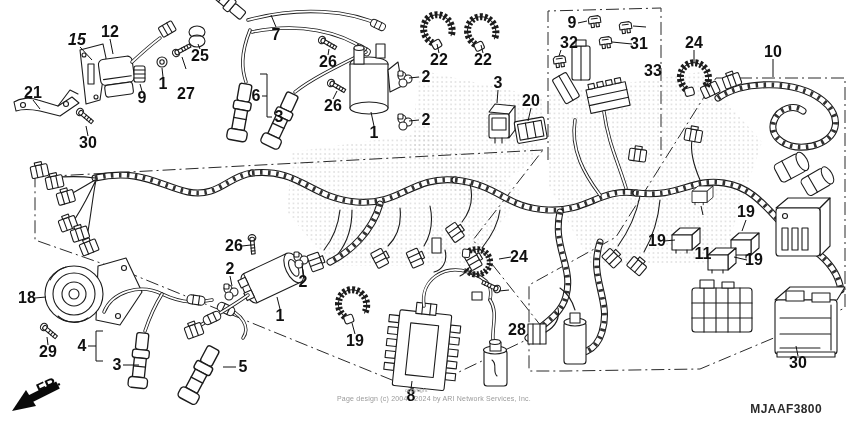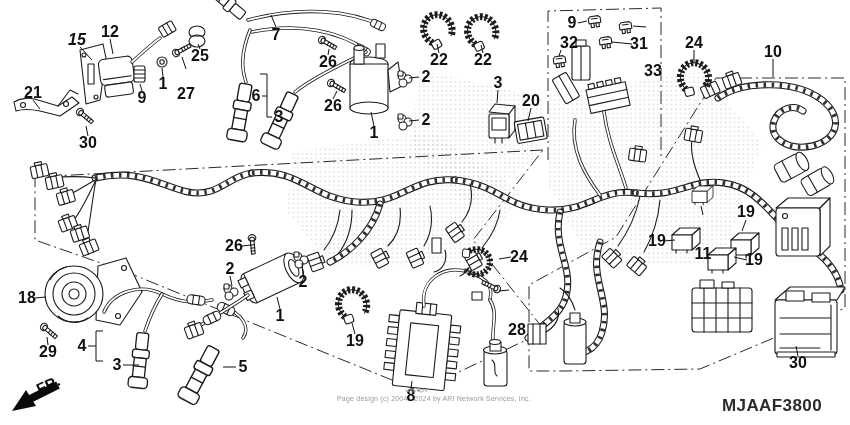--- a/index.html
+++ b/index.html
@@ -1,21 +1,21 @@
 <!DOCTYPE html>
 <html><head>
 <meta charset="utf-8">
 <style>
   html,body{margin:0;padding:0;background:#fff;}
   .canvas{position:relative;width:850px;height:425px;background:#ffffff;overflow:hidden;
           font-family:"Liberation Sans",sans-serif;}
   .art{position:absolute;left:0;top:0;}
   .callout{position:absolute;transform:translate(-50%,-50%);font-weight:bold;font-size:16px;
            color:#101010;line-height:1;cursor:pointer;user-select:none;}
-  .code{position:absolute;right:28px;bottom:9px;font-weight:bold;font-size:17px;
+  .code{position:absolute;right:28px;bottom:9px;font-weight:bold;font-size:12px;
         color:#2b2b2b;letter-spacing:.4px;}
   .watermark{position:absolute;left:337px;top:395px;font-size:7px;color:#9a9a9a;
              white-space:nowrap;letter-spacing:.2px;}
   .watermark-sm{position:absolute;left:405px;top:387px;font-size:5.5px;color:#a8a8a8;}
   .fr{position:absolute;left:36px;top:376px;font-weight:bold;font-size:15px;color:#0a0a0a;
       transform:rotate(-24deg);}
   
   .ln{fill:none;stroke:#1c1c1c;stroke-width:1.1;stroke-linecap:round;stroke-linejoin:round;}
   .fw{fill:#ffffff;stroke:#1c1c1c;stroke-width:1.1;stroke-linejoin:round;}
   .tubeO{fill:none;stroke:#1c1c1c;stroke-width:7;stroke-linecap:round;}

